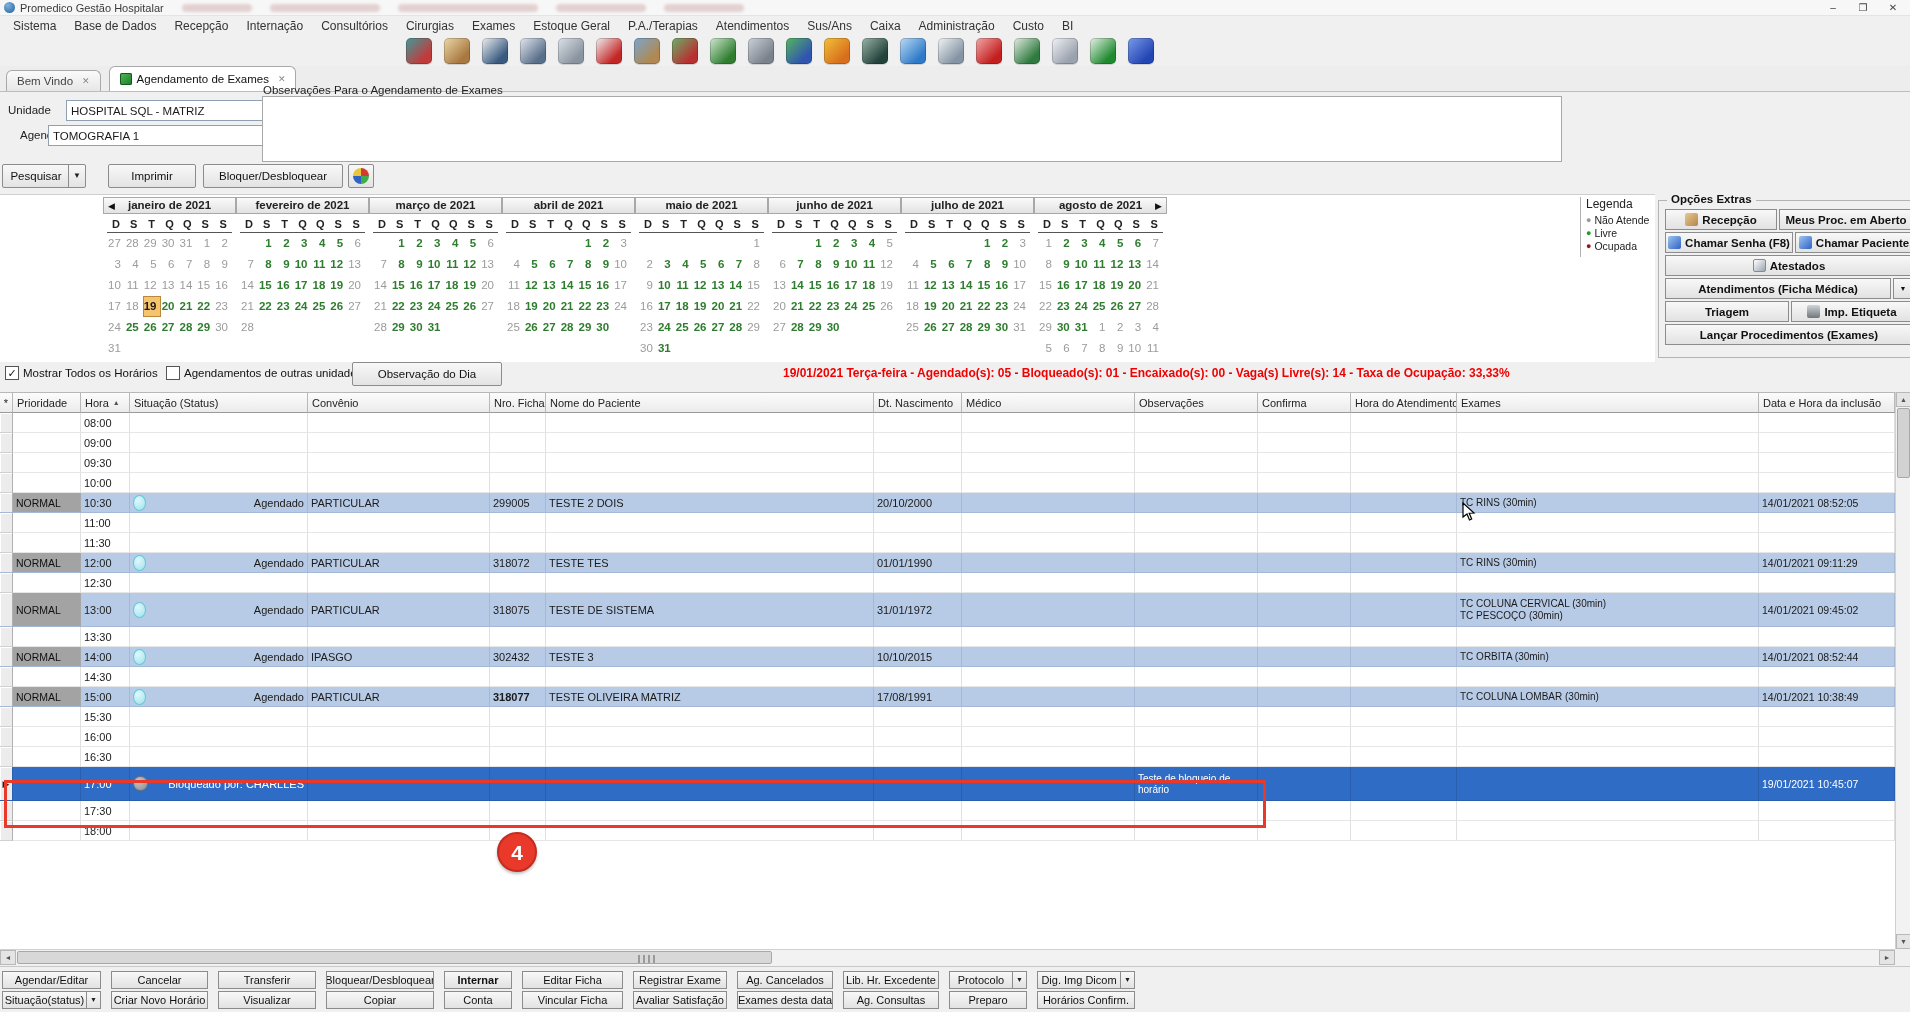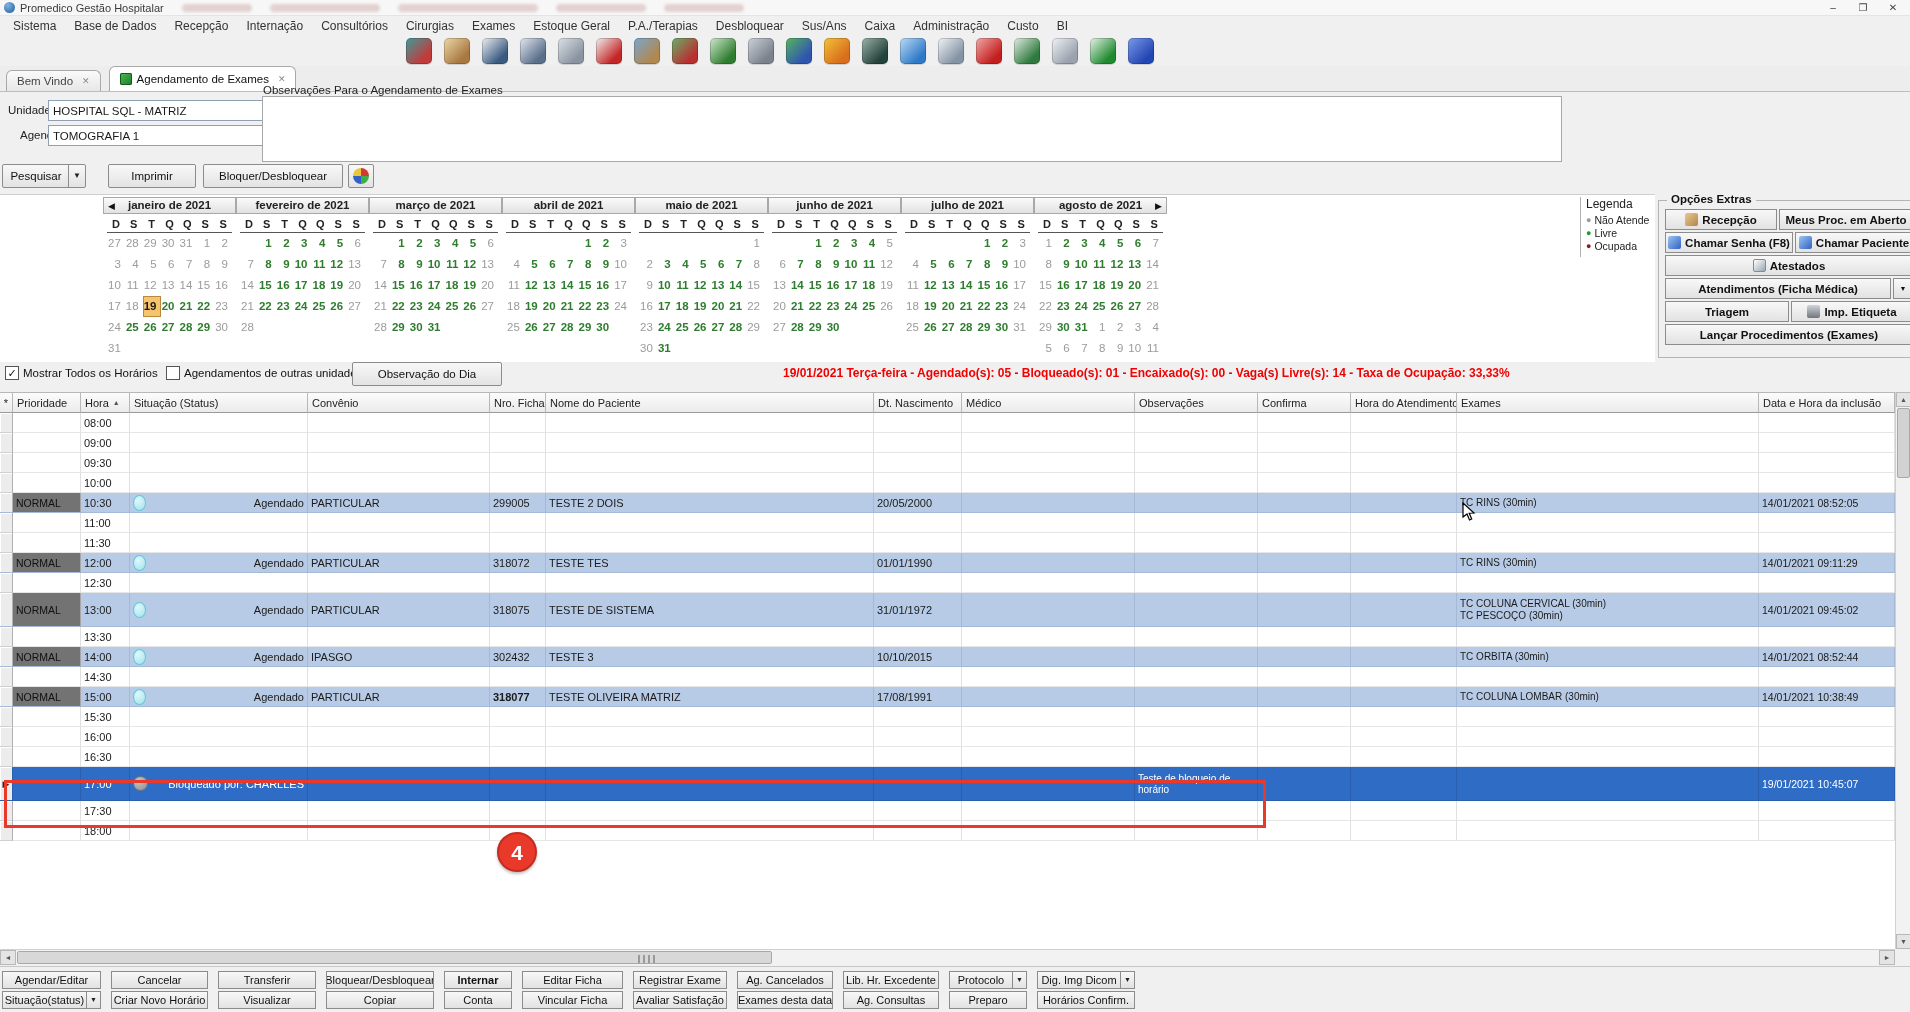--- a/index.html
+++ b/index.html
@@ -87,21 +87,21 @@
   .g-row.tall{height:34px;}
   .g-cell{height:100%;border-right:1px solid #e0e0e0;border-bottom:1px solid #e6e6e6;display:flex;align-items:center;padding-left:3px;font-size:11px;white-space:nowrap;overflow:hidden;}
   .g-cell.sel{background:#ececec;border-right:1px solid #b0b0b0;border-bottom:1px solid #d0d0d0;box-shadow:inset 1px 1px 0 #fff;justify-content:center;padding-left:0;}
   .selarrow{font-size:9px;color:#222;}
   .g-row.filled{background:#b8cbe6;}
   .g-row.filled .g-cell{border-right:1px solid #a4b8d8;border-bottom:1px solid #a4b8d8;}
   .g-row.filled .g-cell.sel{background:#ececec;border-right:1px solid #b0b0b0;}
   .g-row.blocked{background:#2f6cc6;color:#fff;}
   .g-row.blocked .g-cell{border-right:1px solid #2a5fb0;border-bottom:1px solid #2a5fb0;color:#fff;}
   .g-row.blocked .g-cell.sel{background:#ececec;}
-  .g-cell.prio.has{background:#737373;border-right:1px solid #a6a6a6;font-size:10.5px;color:#111;}
+  .g-cell.prio.has{background:#a3a3a3;border-right:1px solid #a6a6a6;font-size:10.5px;color:#111;}
   .g-cell.situacao{padding-right:3px;}
   .dot{flex:0 0 auto;}
   .dot.cyan{width:13px;height:16px;border-radius:50%;background:radial-gradient(circle at 35% 30%,#dff8fb,#9fe2ec);border:1px solid #63c8d8;}
   .dot.grey{width:15px;height:15px;border-radius:50%;background:radial-gradient(circle at 35% 30%,#c6c6c6,#8d8d8d);border:1px solid #767676;}
   .stlabel{margin-left:auto;}
   .g-cell.obs{font-size:10px;white-space:normal;line-height:11px;align-items:center;}
   .g-cell.exames{flex-direction:column;align-items:flex-start;justify-content:center;font-size:10px;line-height:12px;}
   .g-cell.inclusao{font-size:10.5px;}
 
   
@@ -149,21 +149,21 @@
   <div id="menubar">
       <span class="mi">Sistema</span>
       <span class="mi">Base de Dados</span>
       <span class="mi">Recepção</span>
       <span class="mi">Internação</span>
       <span class="mi">Consultórios</span>
       <span class="mi">Cirurgias</span>
       <span class="mi">Exames</span>
       <span class="mi">Estoque Geral</span>
       <span class="mi">P.A./Terapias</span>
-      <span class="mi">Desbloquear</span>
+      <span class="mi">Atendimentos</span>
       <span class="mi">Sus/Ans</span>
       <span class="mi">Caixa</span>
       <span class="mi">Administração</span>
       <span class="mi">Custo</span>
       <span class="mi">BI</span>
     </div>
   <div id="toolbar">
       <span class="tbi" style="background: linear-gradient(135deg, rgb(63, 155, 155) 0%, rgb(194, 58, 58) 75%);"></span>
       <span class="tbi" style="background: linear-gradient(135deg, rgb(236, 216, 168) 0%, rgb(168, 120, 64) 75%);"></span>
       <span class="tbi" style="background: linear-gradient(135deg, rgb(238, 240, 242) 0%, rgb(58, 90, 128) 75%);"></span>
@@ -191,21 +191,21 @@
         <span class="tabclose">✕</span>
       </div>
       <div class="tab active">
         <span class="tabicon"></span>
         <span class="tablabel">Agendamento de Exames</span>
         <span class="tabclose">✕</span>
       </div>
     </div>
 
   <span class="flabel" style="left:8px;top:104px">Unidade</span>
-  <div class="combo" style="left:48px;top:100px;width:272px">
+  <div class="combo" style="left:66px;top:100px;width:272px">
     <span>HOSPITAL SQL - MATRIZ</span>
     <span class="arrow">▼</span>
   </div>
   <span class="flabel" style="left:20px;top:129px">Agenda</span>
   <div class="combo" style="left:48px;top:125px;width:272px">
     <span>TOMOGRAFIA 1</span>
     <span class="arrow">▼</span>
   </div>
   <span class="flabel" style="left:263px;top:84px">Observações Para o Agendamento de Exames</span>
   <div id="obsbox"></div>
@@ -923,21 +923,21 @@
           <div class="g-cell sel" style="width: 13px;"></div>
           <div class="g-cell prio has" style="width: 68px;">NORMAL</div>
           <div class="g-cell hora" style="width: 49px;">10:30</div>
           <div class="g-cell situacao" style="width: 178px;">
             <span class="dot cyan"></span>
             <span class="stlabel">Agendado</span>
           </div>
           <div class="g-cell" style="width: 182px;">PARTICULAR</div>
           <div class="g-cell" style="width: 56px;">299005</div>
           <div class="g-cell" style="width: 328px;">TESTE 2 DOIS</div>
-          <div class="g-cell" style="width: 88px;">20/05/2000</div>
+          <div class="g-cell" style="width: 88px;">20/10/2000</div>
           <div class="g-cell" style="width: 173px;"></div>
           <div class="g-cell obs" style="width: 123px;"></div>
           <div class="g-cell" style="width: 93px;"></div>
           <div class="g-cell" style="width: 106px;"></div>
           <div class="g-cell exames" style="width: 302px;">
             <div class="exline">TC RINS (30min)</div>
           </div>
           <div class="g-cell inclusao" style="width: 136px;">14/01/2021 08:52:05</div>
         </div>
         <div class="g-row">

